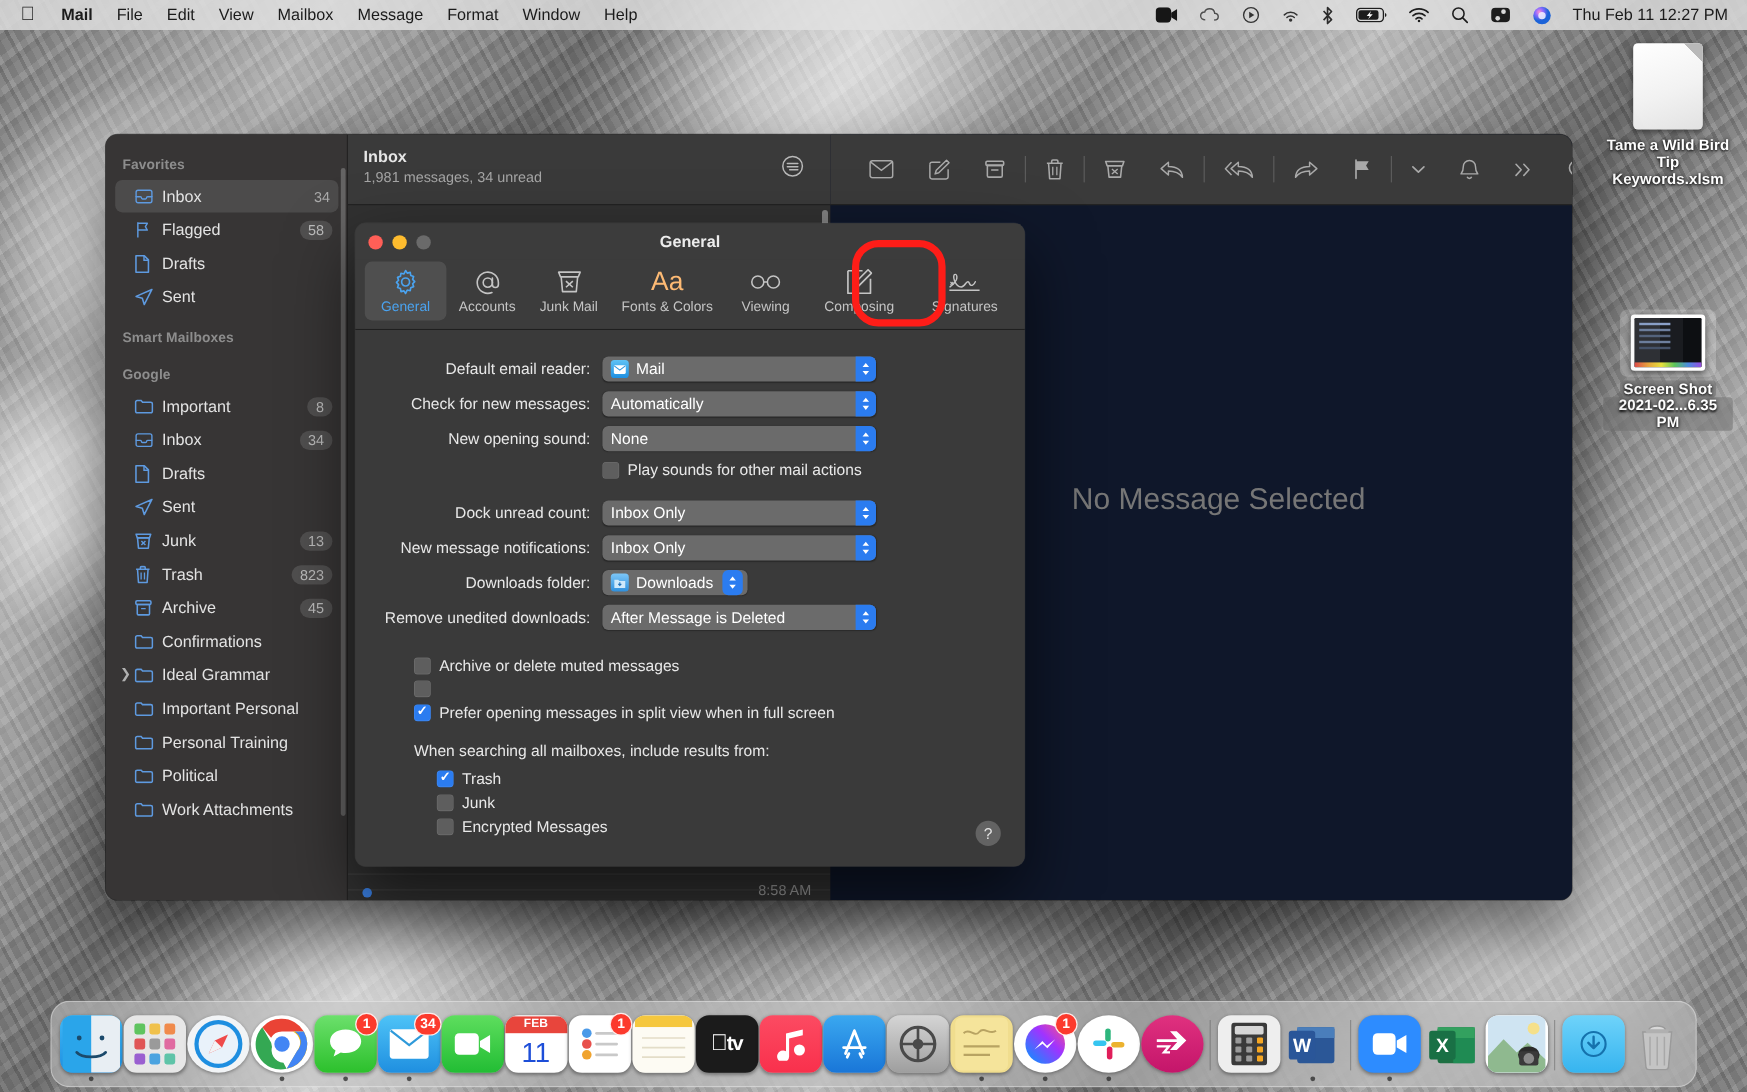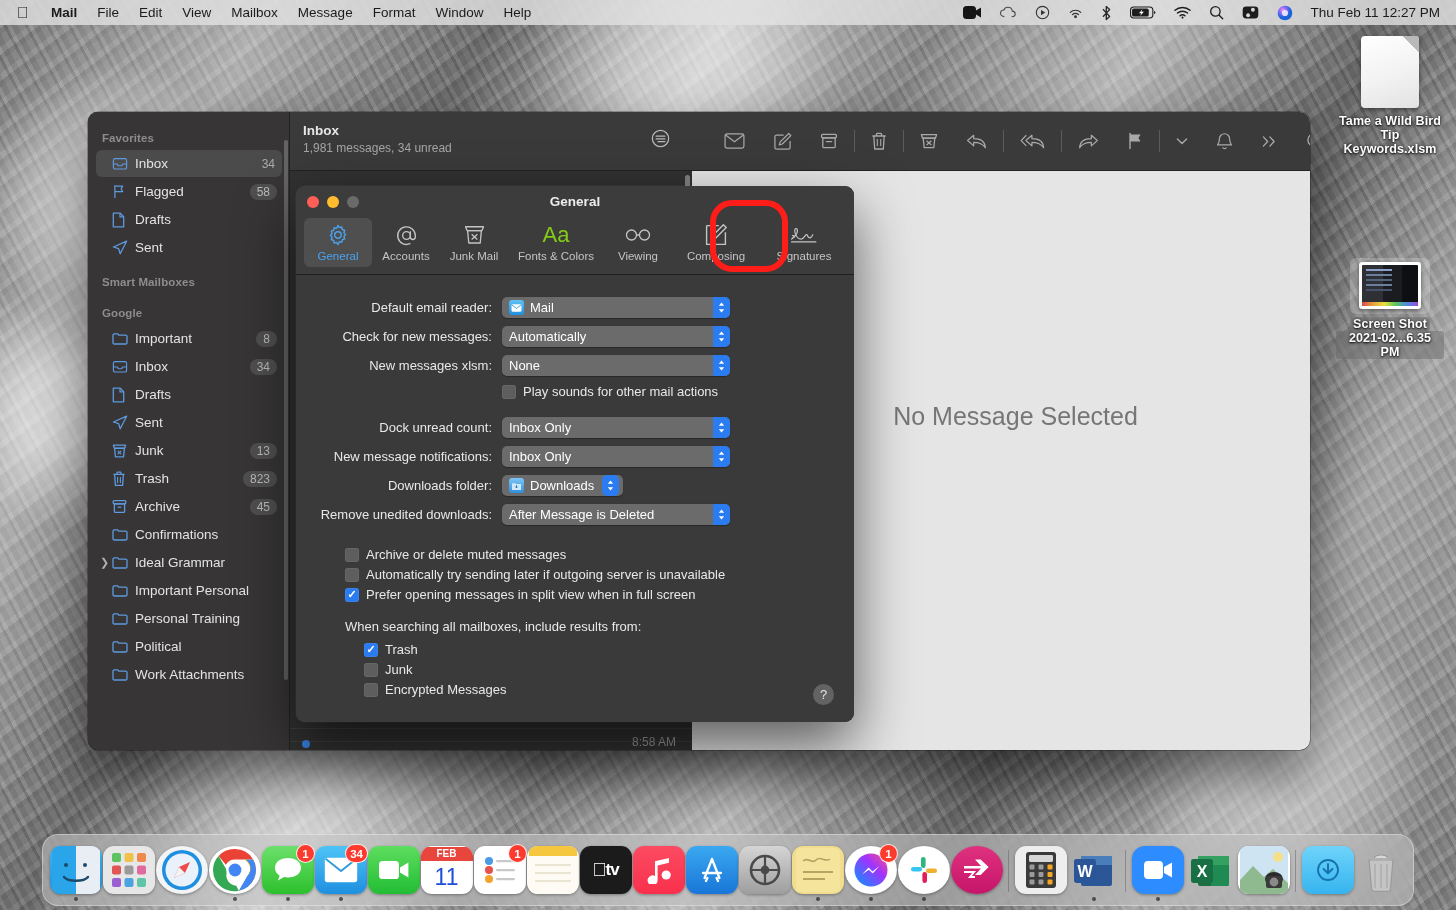--- a/index.html
+++ b/index.html
@@ -156,21 +156,21 @@
     background: rgba(210,210,210,.5); border-radius: 3px;
   }
   .msg-row { padding: 6px 16px 6px 28px; position: relative; border-bottom: 1px solid rgba(255,255,255,.07); }
   .msg-row .m-snip { font-size: 12.5px; color: #8e8e8e; white-space: nowrap; overflow:hidden; }
   .msg-row .m-subj { font-size: 13px; color: #e4e4e4; white-space: nowrap; overflow:hidden; }
   .msg-row .m-time { position:absolute; right: 16px; top: 6px; font-size: 12px; color:#9a9a9a; }
   .msg-row .m-dot { position:absolute; left: 12px; top: 11px; width: 8px; height: 8px; border-radius:50%; background:#3b82e8; }
 
   
   #mail-reading {
-    flex: 1; background: #e5e5e5; position: relative;
+    flex: 1; background: #0f172a; position: relative;
   }
   #mail-toolbar {
     height: 59px; background: #3a3a3a; display: flex; align-items: center;
     padding-left: 18px; border-bottom: 1px solid rgba(0,0,0,.4);
     color: #a9a9a9;
   }
   .tb-btn { padding: 0 14px; display:flex; align-items:center; height: 34px; }
   .tb-sep { width: 1px; height: 22px; background: rgba(255,255,255,.17); margin: 0 2px; }
   #no-msg {
     position: absolute; left: 0; right: 0; top: 290px; text-align: center;
@@ -716,21 +716,21 @@
         <svg width="21" height="22" viewBox="0 0 22 22">
             <path d="M1.6 2.4h18.8l-1.6 4H3.2z" fill="none" stroke="#c4c4c4" stroke-width="1.4" stroke-linejoin="round"></path>
             <path d="M3.8 6.4h14.4l-1.2 13H5z" fill="none" stroke="#c4c4c4" stroke-width="1.4" stroke-linejoin="round"></path>
             <path d="M8 10.2 14 15.6 M14 10.2 8 15.6" stroke="#c4c4c4" stroke-width="1.4"></path>
           </svg>
       </div>
       <div>Junk Mail</div>
     </div>
 
     <div class="ptab w-xwide">
-      <div class="ticon" style="font-size:22px;color:#84cc16;line-height:24px;">Aa</div>
+      <div class="ticon" style="font-size:22px;color:#fdba74;line-height:24px;">Aa</div>
       <div>Fonts &amp; Colors</div>
     </div>
 
     <div class="ptab">
       <div class="ticon">
         <svg width="26" height="14" viewBox="0 0 28 14">
             <circle cx="7" cy="7" r="5.4" fill="none" stroke="#c4c4c4" stroke-width="1.4"></circle>
             <circle cx="21" cy="7" r="5.4" fill="none" stroke="#c4c4c4" stroke-width="1.4"></circle>
             <path d="M12.4 7h3.2" stroke="#c4c4c4" stroke-width="1.4"></path>
           </svg>
@@ -794,21 +794,21 @@
         <span class="ptext">Automatically</span>
         <span class="stepper">
           <svg width="9" height="13" viewBox="0 0 9 13">
               <path d="M4.5 1.4 7.2 4.8H1.8z M4.5 11.6 7.2 8.2H1.8z" fill="#fff"></path>
             </svg>
         </span>
       </div>
     </div>
 
     <div class="frow">
-      <div class="flabel">New messages xlsm:</div>
+      <div class="flabel">New opening sound:</div>
       <div class="popup w-wide">
         <span class="ptext">None</span>
         <span class="stepper">
           <svg width="9" height="13" viewBox="0 0 9 13">
               <path d="M4.5 1.4 7.2 4.8H1.8z M4.5 11.6 7.2 8.2H1.8z" fill="#fff"></path>
             </svg>
         </span>
       </div>
     </div>
 
@@ -874,21 +874,20 @@
       </div>
     </div>
 
     <div style="padding-left:49px;">
       <div class="cbrow">
         <span class="cb"></span>
         <span>Archive or delete muted messages</span>
       </div>
       <div class="cbrow">
         <span class="cb"></span>
-        <span>Automatically try sending later if outgoing server is unavailable</span>
       </div>
       <div class="cbrow">
         <span class="cb checked">
             <span class="tick">✓</span>
           </span>
         <span>Prefer opening messages in split view when in full screen</span>
       </div>
 
       <div id="search-group-title">When searching all mailboxes, include results from:</div>
 

